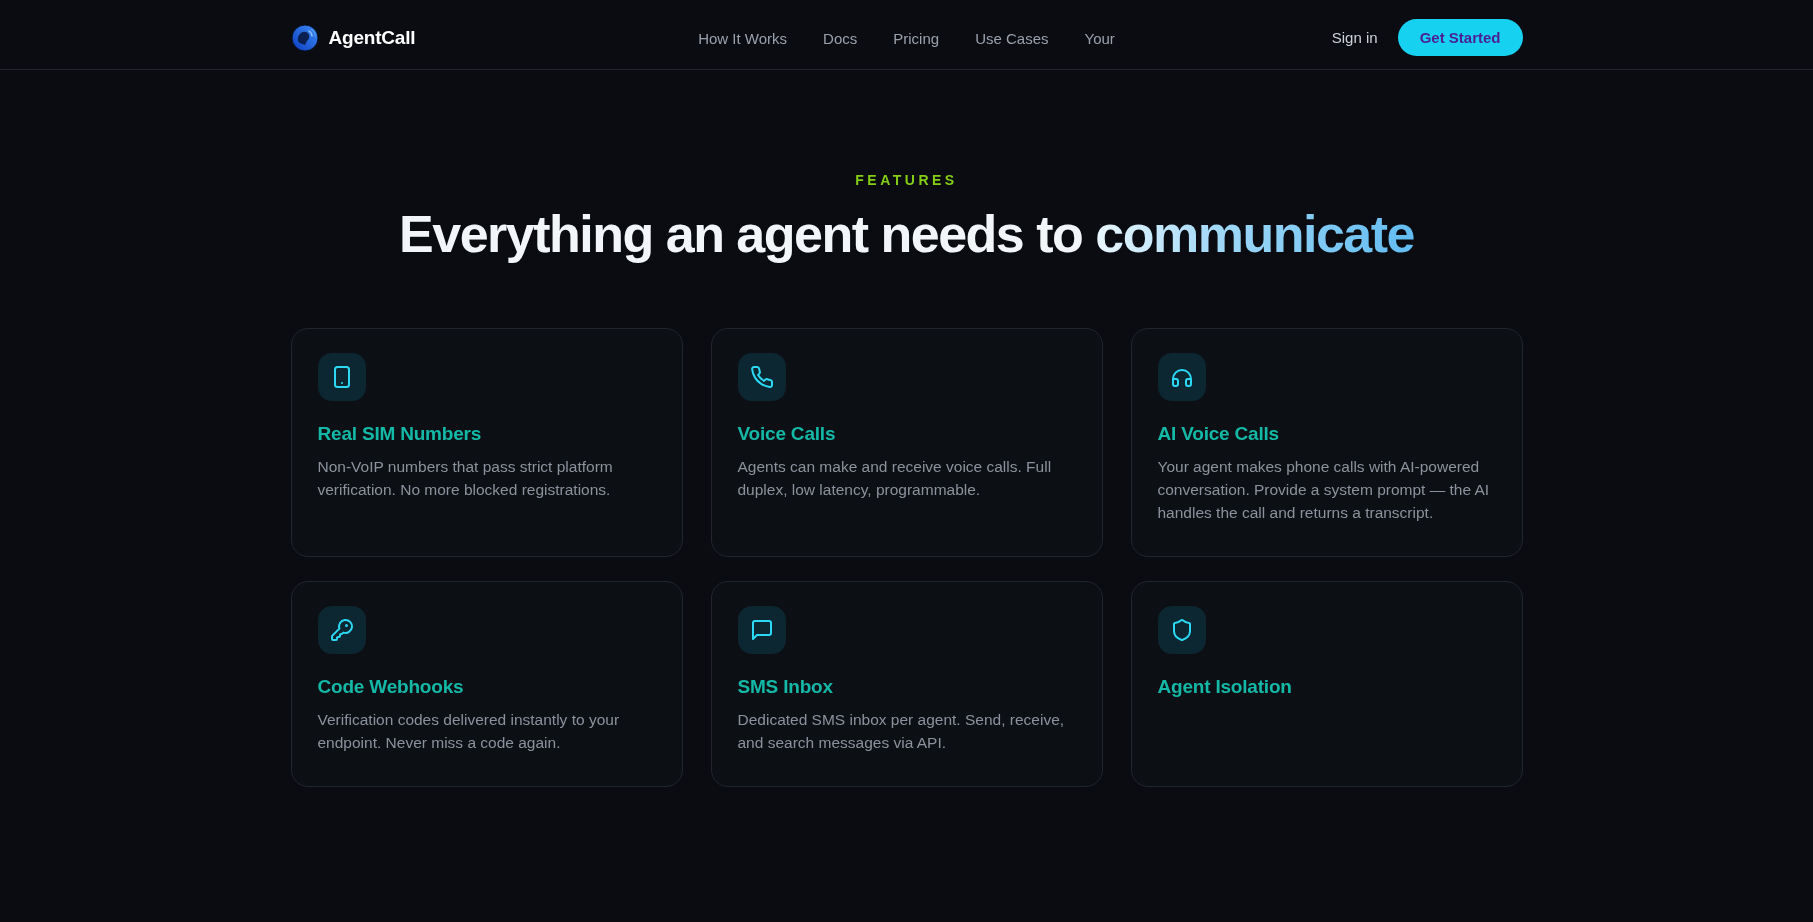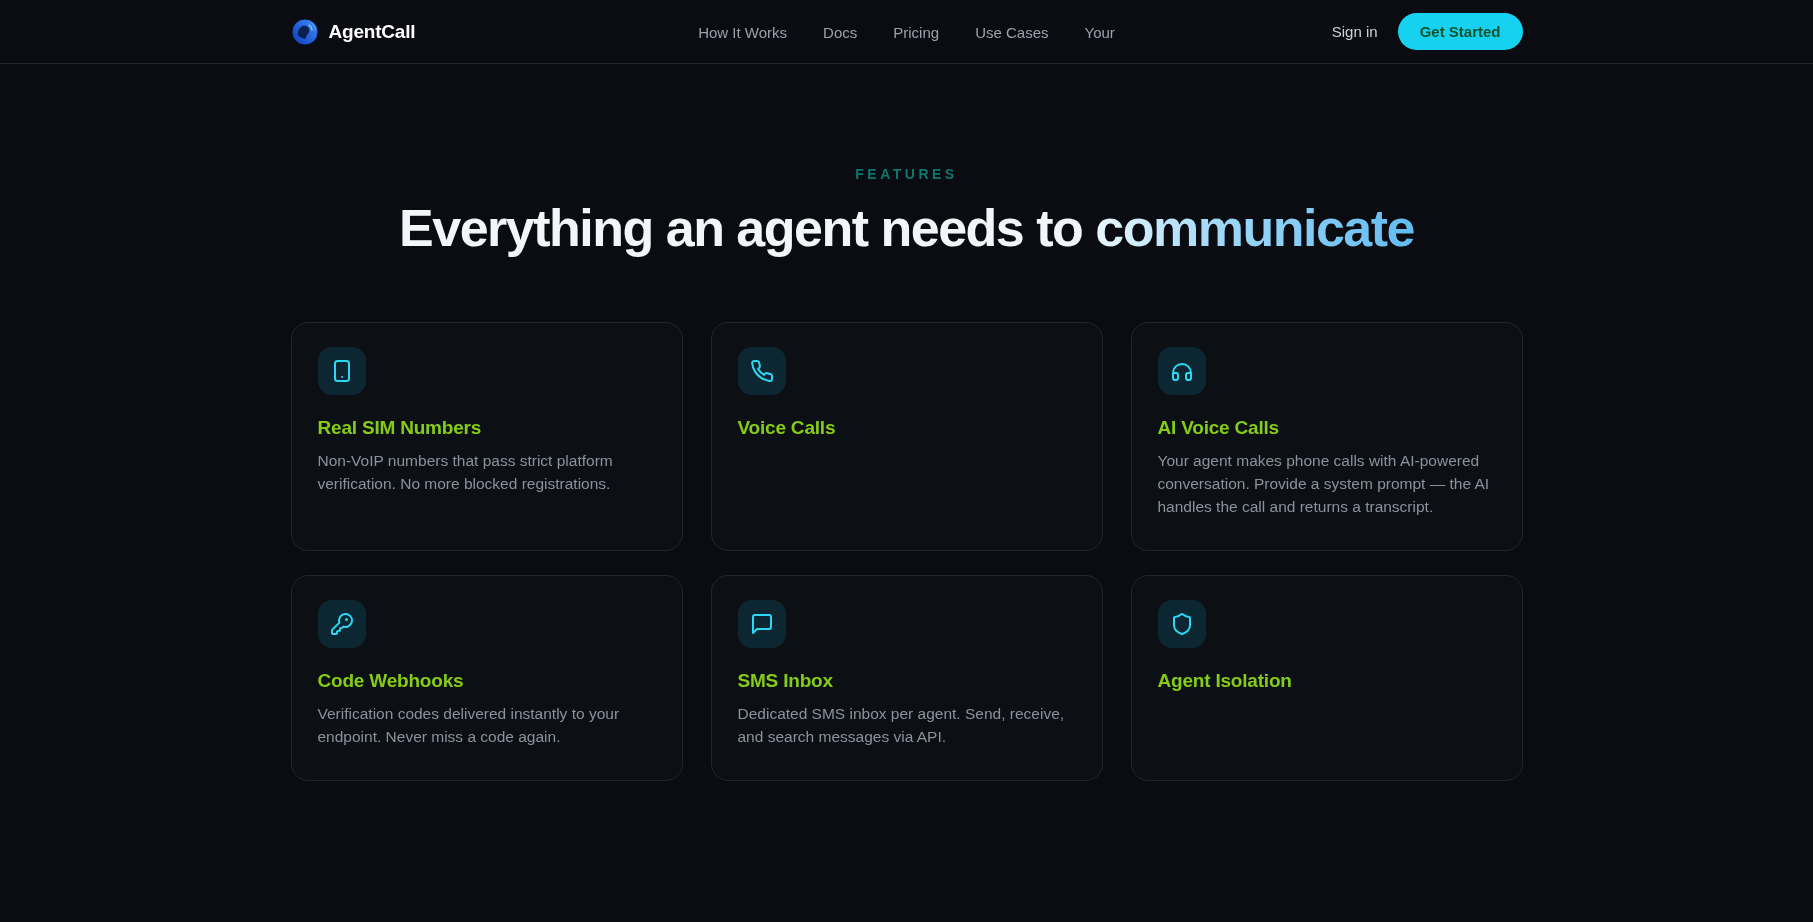--- a/index.html
+++ b/index.html
@@ -9,20 +9,21 @@
     font-family: "Liberation Sans", sans-serif;
     color: #f3f6f9;
   }
   .container { width: 1232px; margin: 0 auto; }
 
   
   header {
     height: 64px;
     border-bottom: 1px solid #23262d;
     display: flex;
+    margin-top: 6px;
   }
   .header-inner {
     display: flex;
     align-items: center;
     justify-content: space-between;
     position: relative;
     height: 100%;
   }
   .brand { display: flex; align-items: center; gap: 10px; cursor: pointer; }
   .brand-name { font-size: 19px; font-weight: 700; color: #ffffff; letter-spacing: -0.2px; }
@@ -39,34 +40,34 @@
   nav a {
     color: #99a1ac;
     font-size: 15px;
     text-decoration: none;
     cursor: pointer;
   }
   .header-right { display: flex; align-items: center; gap: 20px; }
   .signin { color: #ced2d9; font-size: 15px; cursor: pointer; }
   .cta-btn {
     background: #16d2f0;
-    color: #14532d;
+    color: #4c1d95;
     border: none;
     font-family: inherit;
     font-size: 15px;
     font-weight: 700;
     padding: 10px 22px;
     border-radius: 20px;
     cursor: pointer;
   }
 
   
   .hero { padding-top: 102px; text-align: center; }
   .eyebrow {
-    color: #0f766e;
+    color: #84cc16;
     font-size: 14px;
     font-weight: 700;
     letter-spacing: 3.5px;
   }
   h1 {
     margin-top: 16px;
     font-size: 52px;
     font-weight: 700;
     letter-spacing: -1.5px;
     color: #f3f6f9;
@@ -99,21 +100,21 @@
     background: #0d2732;
     display: flex;
     align-items: center;
     justify-content: center;
     margin-bottom: 22px;
   }
   .tile svg { width: 24px; height: 24px; stroke: #2bd9f4; fill: none; stroke-width: 2; stroke-linecap: round; stroke-linejoin: round; }
   .card h3 {
     font-size: 19px;
     font-weight: 700;
-    color: #84cc16;
+    color: #14b8a6;
     margin-bottom: 10px;
     letter-spacing: -0.2px;
   }
   .card p {
     font-size: 15.5px;
     line-height: 23px;
     color: #8b929d;
   }
 </style>
 </head>
@@ -172,20 +173,21 @@
       <p>Non-VoIP numbers that pass strict platform verification. No more blocked registrations.</p>
     </article>
 
     <article class="card">
       <div class="tile">
         <svg viewBox="0 0 24 24">
           <path d="M22 16.92v3a2 2 0 0 1-2.18 2 19.79 19.79 0 0 1-8.63-3.07 19.5 19.5 0 0 1-6-6 19.79 19.79 0 0 1-3.07-8.67A2 2 0 0 1 4.11 2h3a2 2 0 0 1 2 1.72 12.84 12.84 0 0 0 .7 2.81 2 2 0 0 1-.45 2.11L8.09 9.91a16 16 0 0 0 6 6l1.27-1.27a2 2 0 0 1 2.11-.45 12.84 12.84 0 0 0 2.81.7A2 2 0 0 1 22 16.92z"></path>
         </svg>
       </div>
       <h3>Voice Calls</h3>
+      <p>Agents can make and receive voice calls. Full duplex, low latency, programmable.</p>
     </article>
 
     <article class="card">
       <div class="tile">
         <svg viewBox="0 0 24 24">
           <path d="M3 14h3a2 2 0 0 1 2 2v3a2 2 0 0 1-2 2H5a2 2 0 0 1-2-2v-5Zm0 0a9 9 0 0 1 18 0m0 0v5a2 2 0 0 1-2 2h-1a2 2 0 0 1-2-2v-3a2 2 0 0 1 2-2h3Z"></path>
         </svg>
       </div>
       <h3>AI Voice Calls</h3>
       <p>Your agent makes phone calls with AI-powered conversation. Provide a system prompt — the AI handles the call and returns a transcript.</p>

